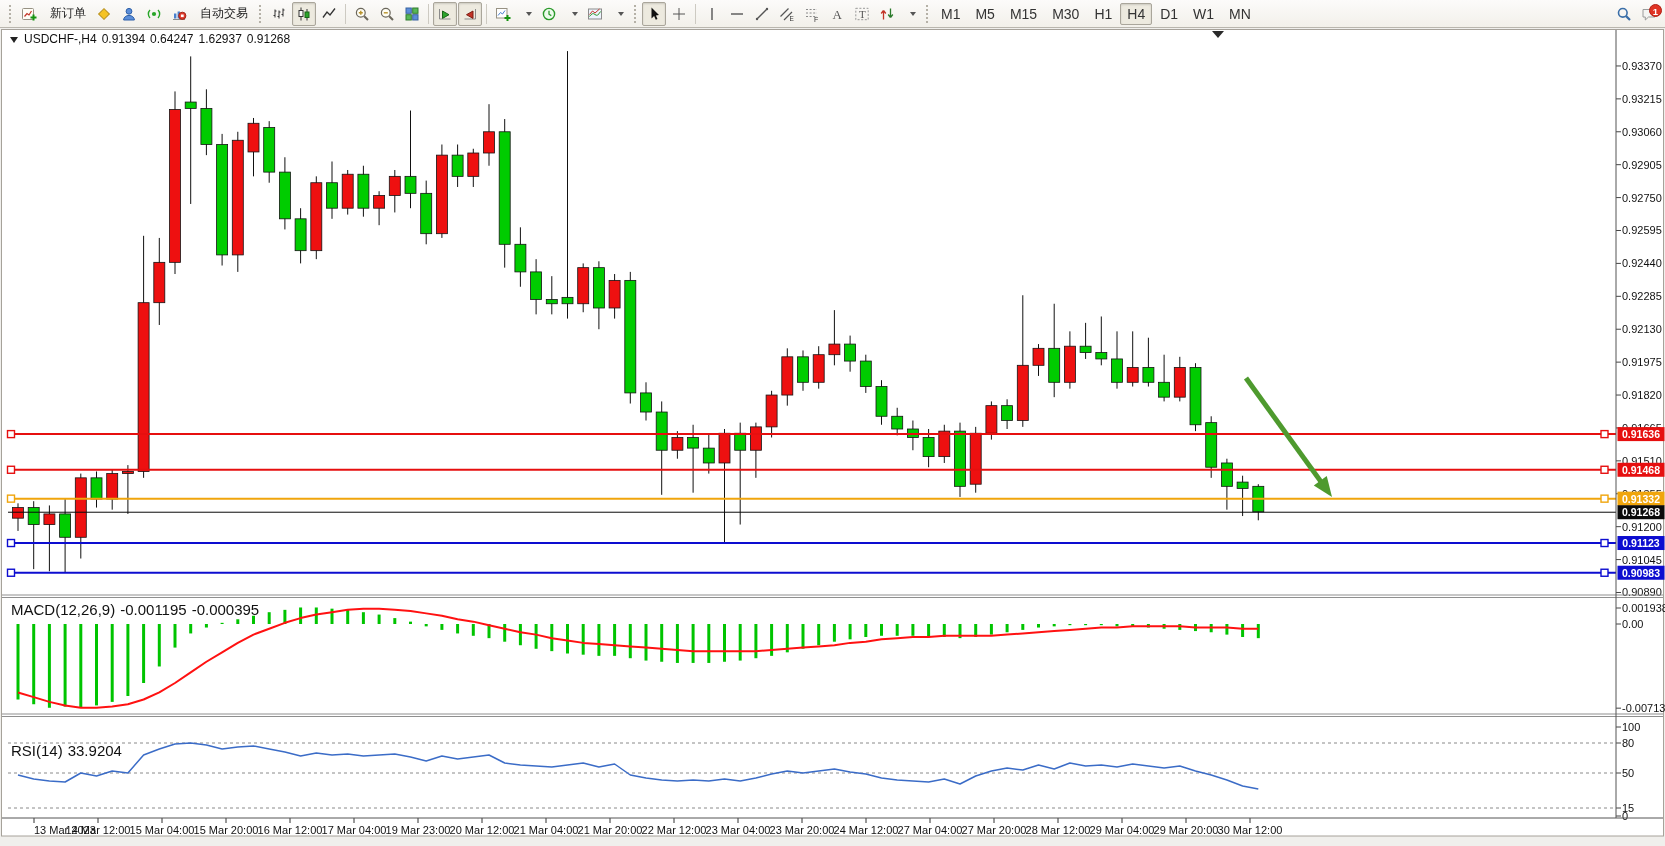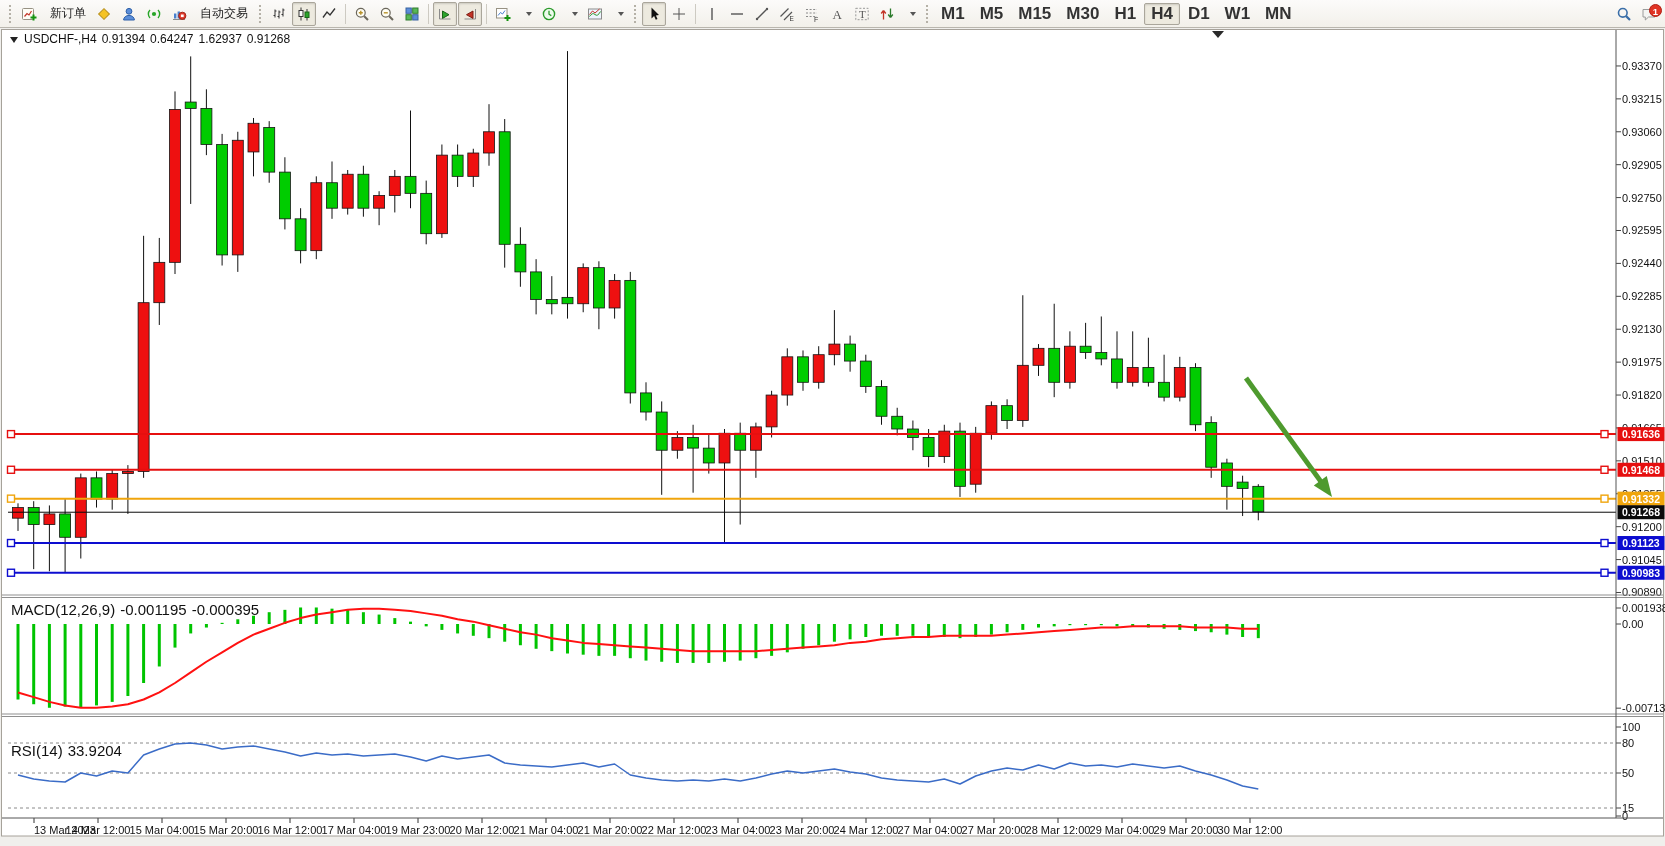--- a/index.html
+++ b/index.html
@@ -17,21 +17,21 @@
   }
   .tbtn{
     height:24px;min-width:24px;box-sizing:border-box;
     display:flex;align-items:center;justify-content:center;gap:13px;
     padding:0 3px;border:1px solid transparent;border-radius:2px;
     font-size:12px;color:#222;cursor:default;white-space:nowrap;
   }
   .tbtn.pressed{border-color:#aaa69b;background:#edeadf;box-shadow:inset 0 1px 2px rgba(0,0,0,.14);}
   .tbtn .lbl{padding-right:1px;}
   .tbtn svg{display:block;}
-  .tf{font-size:17px;padding:0 6px;height:22px;color:#333;font-weight:bold;}
+  .tf{font-size:14px;padding:0 6px;height:22px;color:#333;}
   .grip{width:4px;height:20px;margin:0 4px;
     background-image:radial-gradient(circle,#b5b1a7 1px,transparent 1.1px);
     background-size:4px 4px;background-position:center;}
   .vsep{width:1px;height:20px;background:#cdcac2;margin:0 3px;}
   .spacer{flex:1;}
   .caret-shape{width:0;height:0;border-left:3.5px solid transparent;border-right:3.5px solid transparent;border-top:4px solid #555;margin-left:2px;}
   .badge{
     position:absolute;top:1px;right:-2px;min-width:13px;height:13px;border-radius:8px;
     background:#e03324;color:#fff;font-size:9.5px;font-weight:bold;line-height:13px;text-align:center;
     border:1px solid #b02015;box-sizing:border-box;padding:0 2px;

